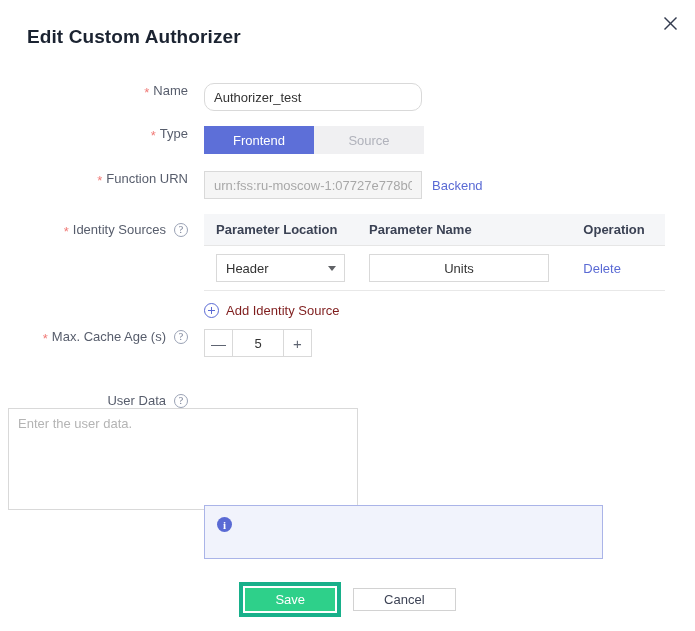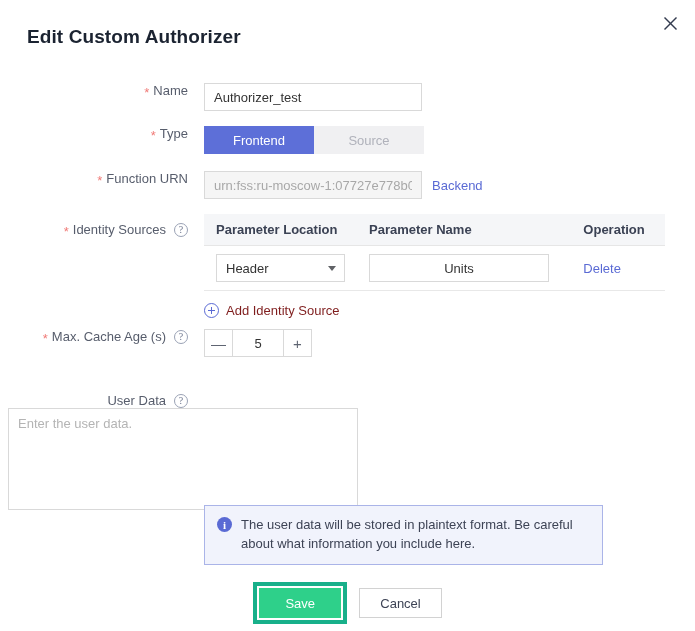--- a/index.html
+++ b/index.html
@@ -295,29 +295,29 @@
     align-items: center;
     gap: 12px;
   }
   .save-highlight {
     border: 4px solid #18b08a;
     padding: 2px;
     display: inline-block;
     line-height: 0;
   }
   .btn {
-    height: 30px;
+    height: 23px;
     min-width: 82px;
     font-size: 13px;
     font-family: "Liberation Sans", sans-serif;
     cursor: pointer;
     display: inline-flex;
     align-items: center;
     justify-content: center;
-    padding: 0 20px;
+    padding: 0 30px;
   }
   .btn-save {
     background: #2ed08a;
     color: #ffffff;
     border: none;
   }
   .btn-cancel {
     background: #ffffff;
     color: #3d4355;
     border: 1px solid #d2d2d2;
@@ -336,21 +336,21 @@
   </div>
 
   <div class="panel-title">Edit Custom Authorizer</div>
 
   <div class="form-row" style="top:83px;">
     <div class="label-col">
       <span class="req-star">*</span>
       <span>Name</span>
     </div>
     <div class="field-col">
-      <input class="txt-input" style="width: 218px;" type="text" value="Authorizer_test">
+      <input class="txt-input" style="width: 218px; border-radius: 10px;" type="text" value="Authorizer_test">
     </div>
   </div>
 
   <div class="form-row" style="top:126px;">
     <div class="label-col">
       <span class="req-star">*</span>
       <span>Type</span>
     </div>
     <div class="field-col">
       <div class="seg">
@@ -435,21 +435,20 @@
     <div class="field-col">
       <div class="ta-wrap">
         <textarea class="user-ta" placeholder="Enter the user data." style=""></textarea>
         <div class="counter">0/2,048</div>
       </div>
     </div>
   </div>
 
   <div class="alert">
     <span class="info-icon">i</span>
-    <span class="alert-text">The user data will be stored in plaintext format. Be careful about what information you include here.</span>
   </div>
 
   <div class="footer">
     <span class="save-highlight">
       <button class="btn btn-save">Save</button>
     </span>
     <button class="btn btn-cancel">Cancel</button>
   </div>
 
 </div>

